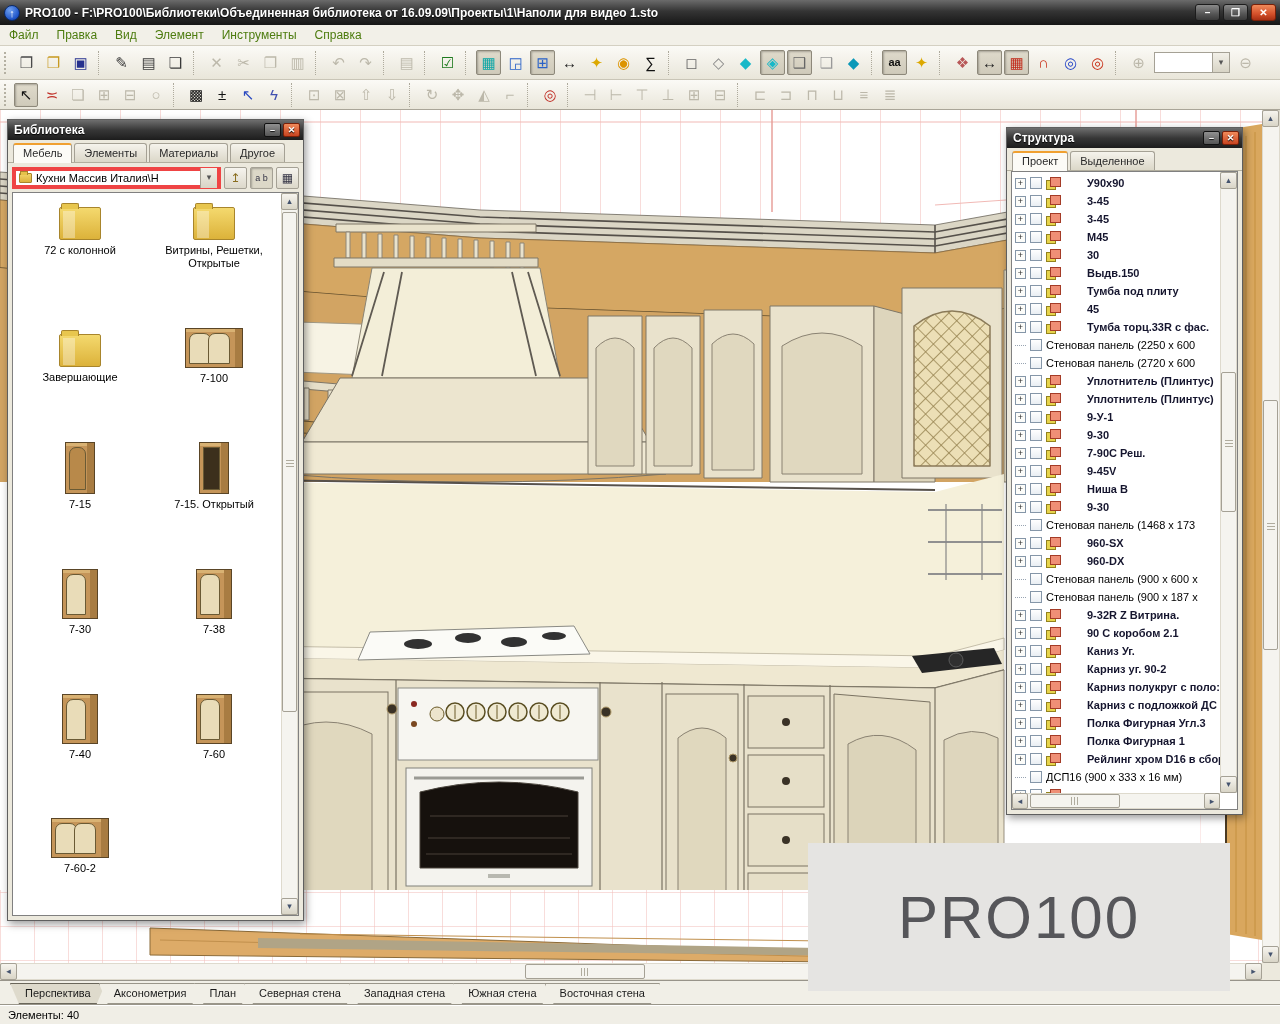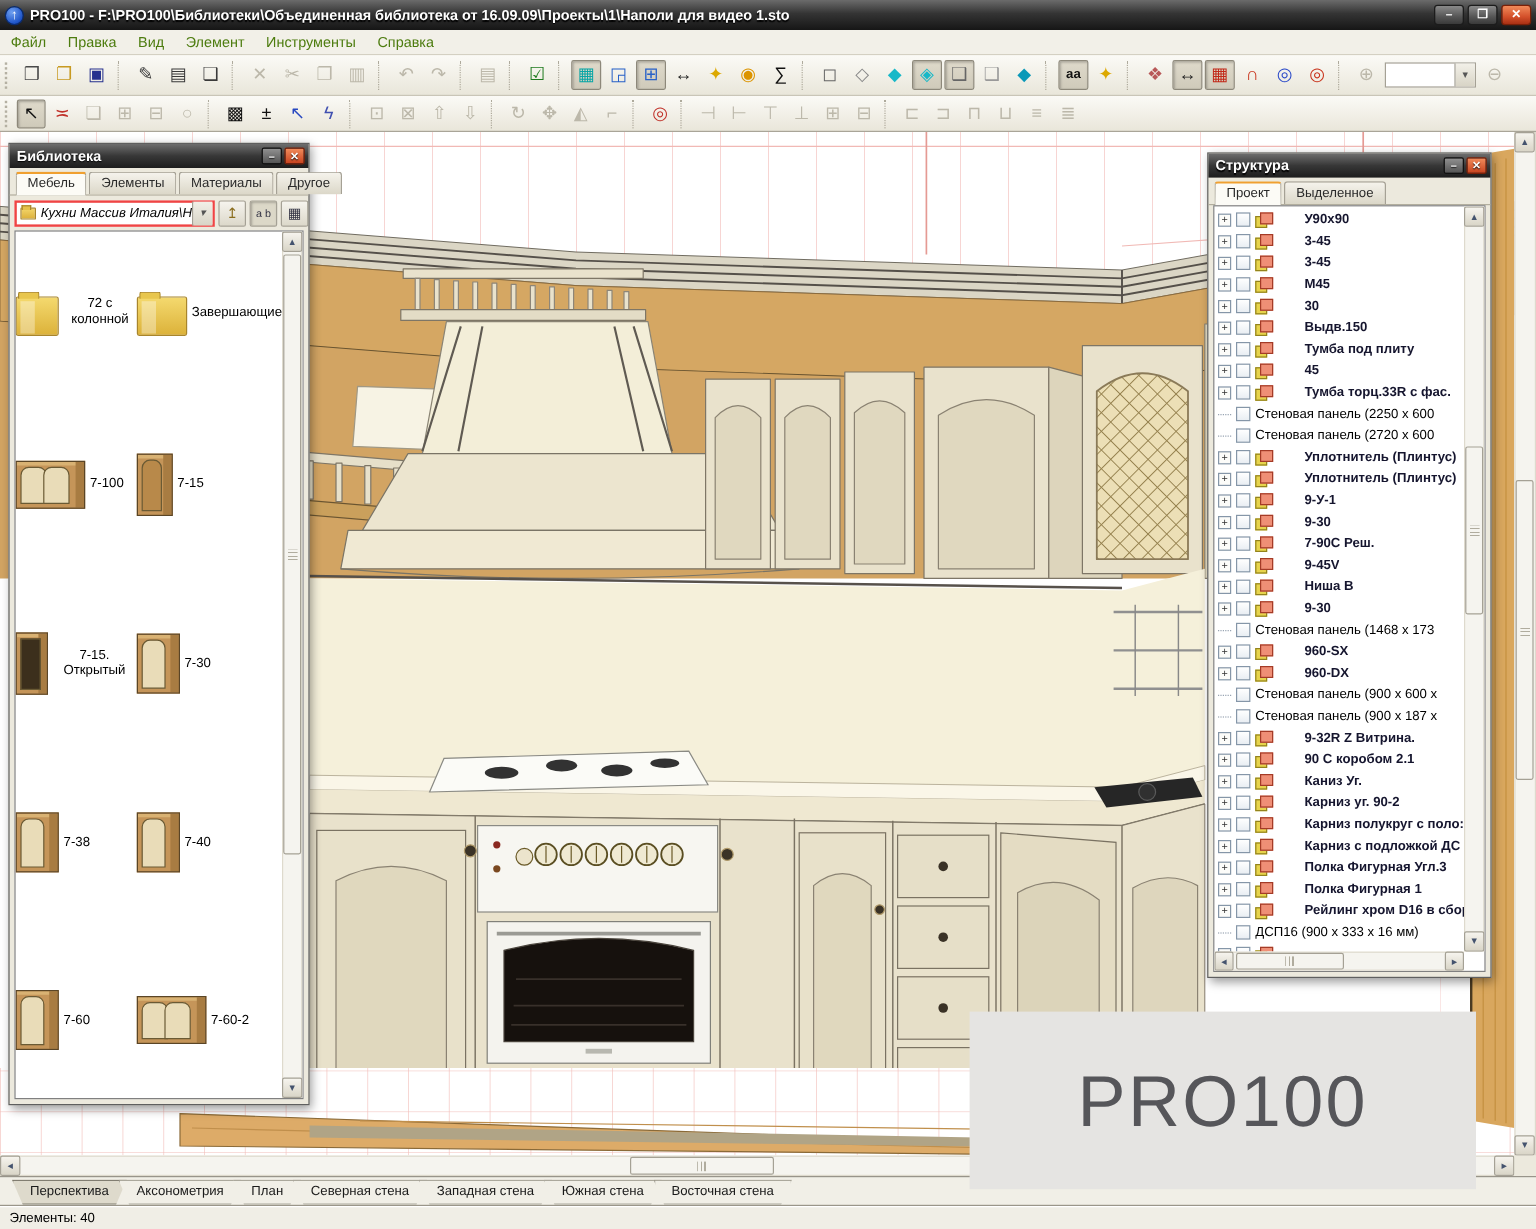--- a/index.html
+++ b/index.html
@@ -61,54 +61,54 @@
   .sb-corner { position:absolute; left:1262px; top:963px; width:18px; height:17px; background:#ece9dd; z-index:2; }
 
   
   #watermark { position:absolute; left:808px; top:843px; width:422px; height:148px;
     background:var(--watermark-bg); z-index:3; display:flex; align-items:center; justify-content:center; }
   #watermark span { font-size:60px; color:var(--watermark-text); letter-spacing:2px; }
 
   
   .panel { position:absolute; background:#ece9dd; border:1px solid #5f5f5f;
     box-shadow:2px 3px 8px rgba(0,0,0,.4); z-index:4; display:flex; flex-direction:column; }
-  #library-panel { left:7px; top:119px; width:251px; height:802px; }
+  #library-panel { left:7px; top:119px; width:297px; height:802px; }
   #structure-panel { left:1006px; top:127px; width:237px; height:688px; }
   .panel-title { height:20px; background:linear-gradient(#6e6e6e,#373737 50%,#1d1d1d);
     color:#fff; font-size:12px; font-weight:bold; display:flex; align-items:center;
     padding:0 3px 0 6px; text-shadow:0 1px 1px #000; }
   .panel-title .ttl { flex:1; }
   .pbtn { width:17px; height:14px; margin-left:2px; border-radius:2px; border:1px solid #111;
     background:linear-gradient(#909090,#555); color:#fff; font-size:9px; line-height:12px;
     text-align:center; font-weight:bold; }
   .pbtn.close { background:linear-gradient(#f08a5a,#c84420); border-color:#7a2008; }
   .ptab-row { display:flex; gap:2px; padding:3px 5px 0; border-bottom:1px solid #b2ae9e; }
   .ptab { font-size:11px; padding:3px 9px; background:linear-gradient(#f5f3ec,#dbd7c8);
     border:1px solid #a5a195; border-bottom:none; border-radius:3px 3px 0 0; color:#2a2a2a; }
   .ptab.active { background:#fcfbf6; border-top:2px solid var(--accent); padding-top:2px; margin-bottom:-1px; }
 
   
   .lib-pathrow { display:flex; align-items:center; gap:3px; padding:4px 4px 3px; }
-  .lib-combo { flex:1; height:22px; background:#fff; border:2px solid #ef4444;
-    display:flex; align-items:center; padding-left:3px;font-style:italic; }
+  .lib-combo { flex:1; height:22px; background:#fff; border:4px solid #ef4444;
+    display:flex; align-items:center; padding-left:3px; }
   .folder-mini { width:13px; height:10px; background:linear-gradient(#f2d468,#ddb23c);
     border:1px solid #a8852c; border-radius:1px; position:relative; margin-right:4px; flex:none;}
   .folder-mini::before { content:""; position:absolute; left:0; top:-3px; width:6px; height:3px;
     background:#e6c14a; border:1px solid #a8852c; border-bottom:none; }
   .lib-combo .val { font-size:11px; flex:1; white-space:nowrap; overflow:hidden; }
   .lib-combo .combo-arrow { height:20px; }
   .mini-btn { width:23px; height:22px; border:1px solid #a5a195; border-radius:2px;
     background:linear-gradient(#f6f4ee,#dcd8ca); font-size:12px; text-align:center;
     line-height:20px; color:#8a6d1e; flex:none; }
   .mini-btn.pressed { background:#dcd8c8; box-shadow:inset 1px 1px 2px rgba(0,0,0,.25); }
   .lib-body { flex:1; margin:0 4px 4px; border:1px solid #808080; background:#fff;
     position:relative; overflow:hidden; }
   .lib-grid { position:absolute; left:0; top:0; right:17px; bottom:0; overflow:hidden;
     display:grid; grid-template-columns:1fr 1fr; padding-top:8px; row-gap:18px; }
-  .lib-item { display:flex; flex-direction:row; align-items:center; gap:4px; }
+  .lib-item { display:flex; flex-direction:column; align-items:center; gap:4px; }
   .lib-item .lbl { font-size:11px; text-align:center; line-height:1.2; max-width:104px; }
   .folder-ico { width:42px; height:33px; background:linear-gradient(#f4d96e,#dcb23a);
     border:1px solid #a8852c; border-radius:2px; position:relative; margin-top:6px; }
   .folder-ico::before { content:""; position:absolute; left:1px; top:-5px; width:16px; height:5px;
     background:#e8c64e; border:1px solid #a8852c; border-bottom:none; border-radius:2px 2px 0 0; }
   .folder-ico::after { content:""; position:absolute; left:3px; top:3px; width:12px; height:27px;
     background:rgba(255,255,255,.35); }
   .cab { position:relative; background:#c59559; border:1px solid #5a4526;
     box-shadow:inset -7px 0 0 #a87c42, inset 0 3px 0 #d9b273; }
   .cab .door { position:absolute; top:4px; left:3px; bottom:3px; width:17px;
@@ -633,20 +633,24 @@
     <span class="mini-btn" style="color:#334;">▦</span>
   </div>
   <div class="lib-body">
     <div class="lib-grid" id="lib-grid">
         <div class="lib-item">
           <span class="folder-ico"></span>
           <span class="lbl">72 с колонной</span>
         </div>
         <div class="lib-item">
           <span class="folder-ico"></span>
+          <span class="lbl">Витрины, Решетки, Открытые</span>
+        </div>
+        <div class="lib-item">
+          <span class="folder-ico"></span>
           <span class="lbl">Завершающие</span>
         </div>
         <div class="lib-item">
           <span class="cab v-wide" style="width: 58px; height: 40px;">
             <span class="door" style="width: 22px;"></span>
             <span class="door door2" style="width: 22px;"></span>
           </span>
           <span class="lbl">7-100</span>
         </div>
         <div class="lib-item">

